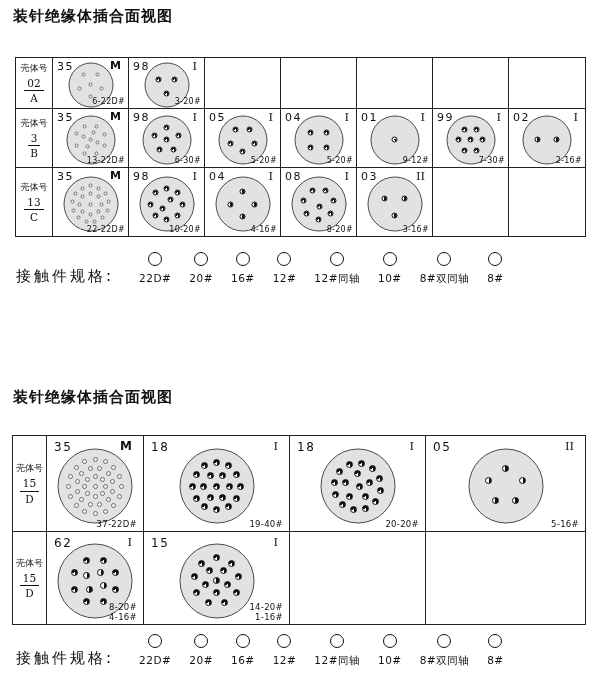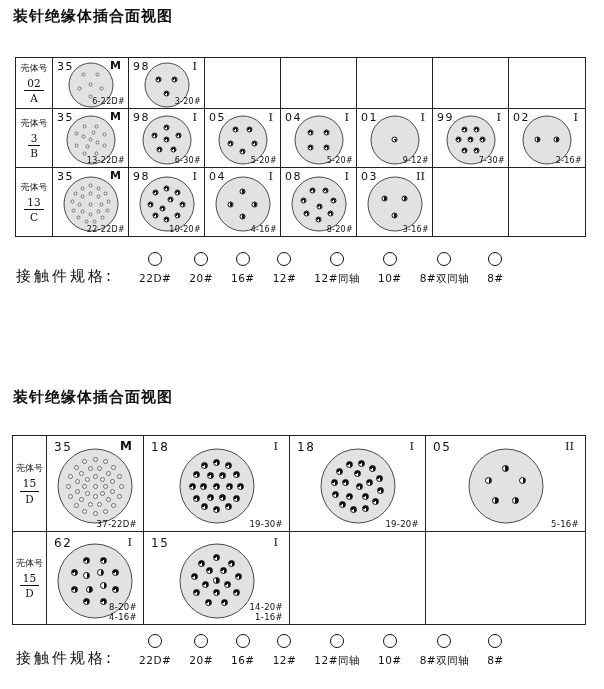--- a/index.html
+++ b/index.html
@@ -438,21 +438,21 @@
           <div class="pin s20" style="left: 33.9%; top: 22.114%;"></div>
           <div class="pin s20" style="left: 58.74%; top: 34.8619%;"></div>
           <div class="pin s20" style="left: 67.48%; top: 50%;"></div>
           <div class="pin s20" style="left: 58.74%; top: 65.1381%;"></div>
           <div class="pin s20" style="left: 41.26%; top: 65.1381%;"></div>
           <div class="pin s20" style="left: 32.52%; top: 50%;"></div>
           <div class="pin s20" style="left: 41.26%; top: 34.8619%;"></div>
           <div class="pin s20" style="left: 50%; top: 50%;"></div>
         </div>
         <div class="specs">
-          <div class="specline">19-30#</div>
+          <div class="specline">19-40#</div>
         </div>
       </div>
       <div class="gcell dcell row0">
         <div class="code">18</div>
         <div class="mark roman">I</div>
         <div class="circ">
           <div class="pin s20" style="left: 55.5915%; top: 18.2892%;"></div>
           <div class="pin s20" style="left: 70.6978%; top: 25.3334%;"></div>
           <div class="pin s20" style="left: 80.2581%; top: 38.987%;"></div>
           <div class="pin s20" style="left: 81.7108%; top: 55.5915%;"></div>
@@ -465,21 +465,21 @@
           <div class="pin s20" style="left: 25.3334%; top: 29.3022%;"></div>
           <div class="pin s20" style="left: 38.987%; top: 19.7419%;"></div>
           <div class="pin s20" style="left: 50%; top: 32.52%;"></div>
           <div class="pin s20" style="left: 66.6245%; top: 44.5984%;"></div>
           <div class="pin s20" style="left: 60.2745%; top: 64.1416%;"></div>
           <div class="pin s20" style="left: 39.7255%; top: 64.1416%;"></div>
           <div class="pin s20" style="left: 33.3755%; top: 44.5984%;"></div>
           <div class="pin s20" style="left: 52.3%; top: 50%;"></div>
         </div>
         <div class="specs">
-          <div class="specline">19-20#</div>
+          <div class="specline">20-20#</div>
         </div>
       </div>
       <div class="gcell dcell row0">
         <div class="code">05</div>
         <div class="mark roman">II</div>
         <div class="circ">
           <div class="pin s16" style="left: 50%; top: 26.08%;"></div>
           <div class="pin s16" style="left: 72.7493%; top: 42.6083%;"></div>
           <div class="pin s16" style="left: 64.0598%; top: 69.3517%;"></div>
           <div class="pin s16" style="left: 35.9402%; top: 69.3517%;"></div>

